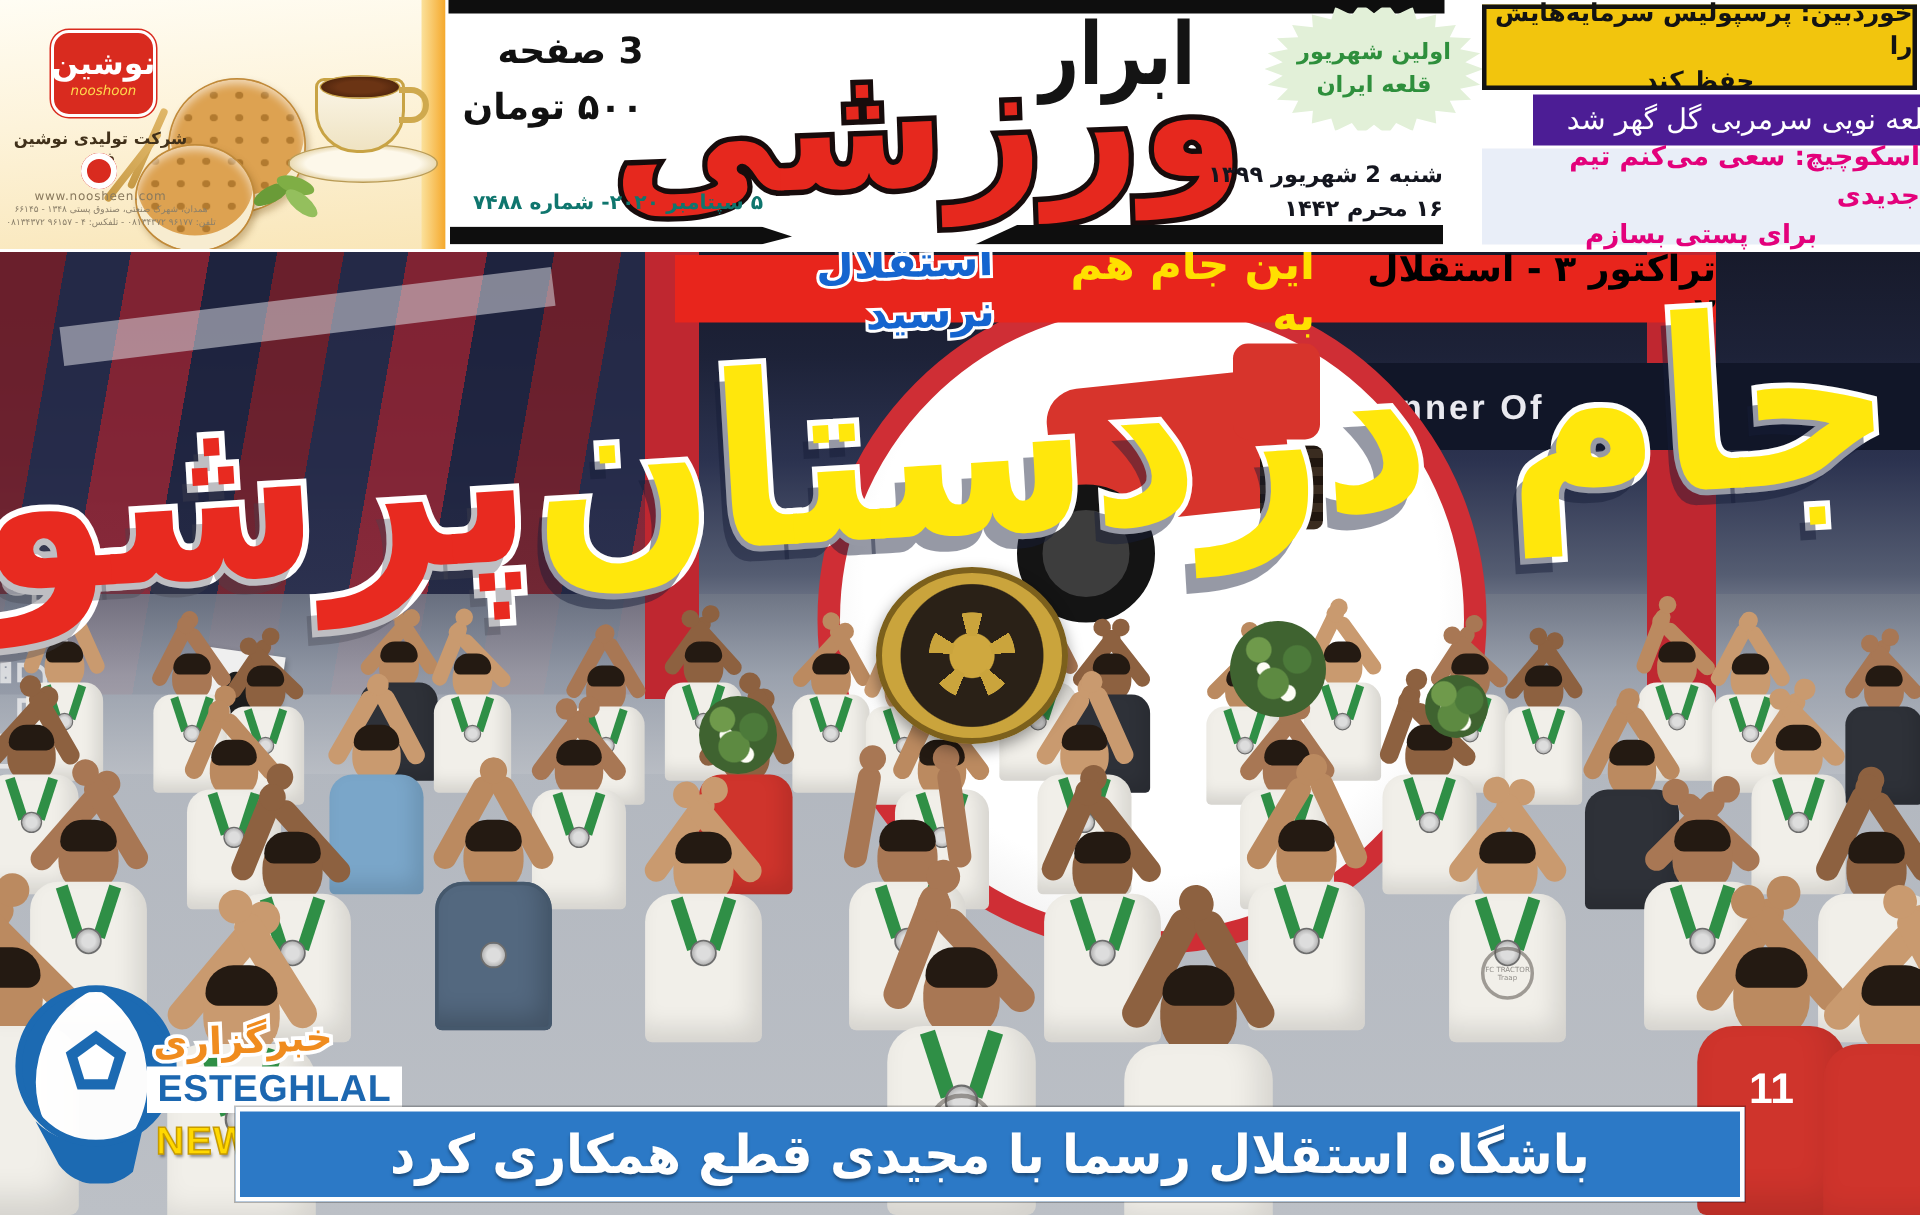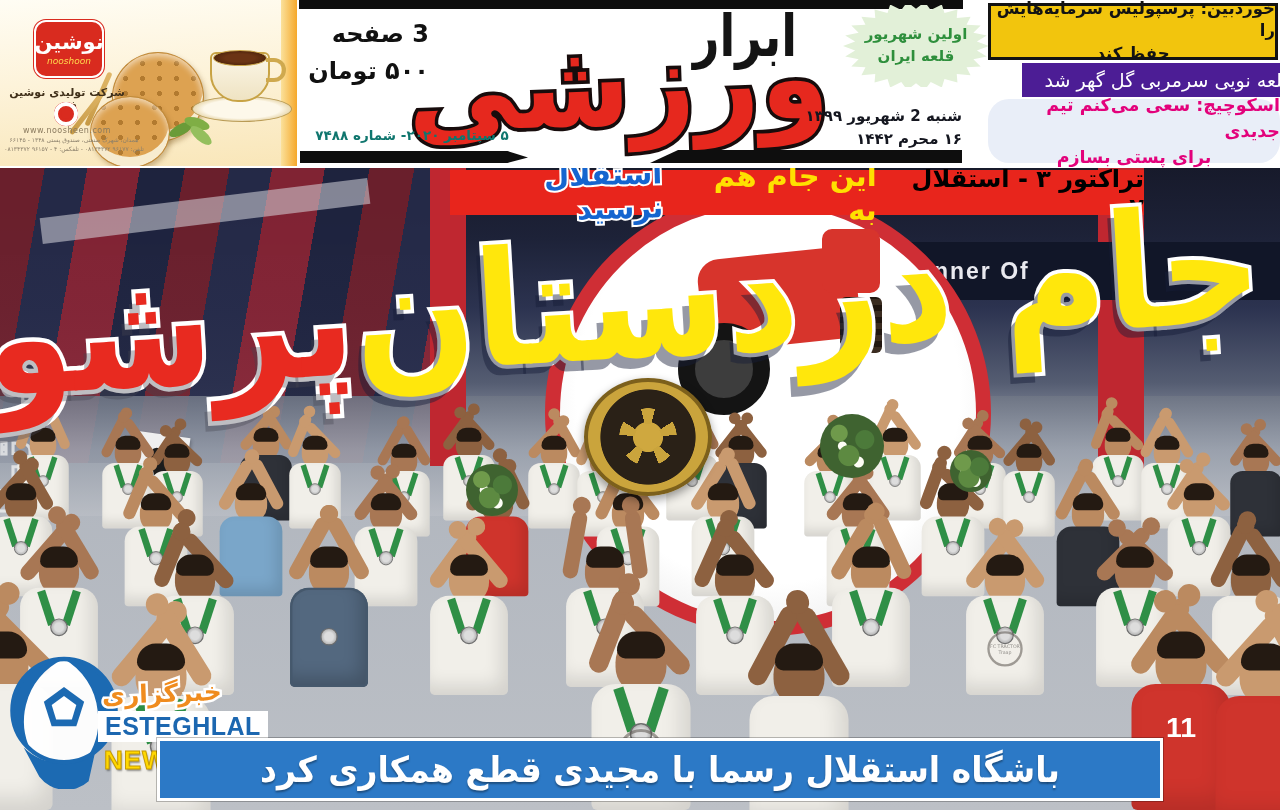--- a/index.html
+++ b/index.html
@@ -82,21 +82,21 @@
   
   .box-yellow { position:absolute; left:988px; top:3px; width:290px; height:57px;
         background:#f2c50d; border:3px solid #131313; display:flex; flex-direction:column;
         align-items:center; justify-content:center; direction:rtl;
         font-size:16.5px; font-weight:bold; color:#131313; line-height:1.35; }
   .box-blue { position:absolute; left:1022px; top:63px; width:292px; height:34px; background:#4c1d95;
         display:flex; align-items:center; justify-content:center; direction:rtl;
         color:#fff; font-weight:normal; font-size:19px; }
   .box-light { position:absolute; left:988px; top:99px; width:292px; height:64px; background:#e9eef8;
         display:flex; flex-direction:column; align-items:center; justify-content:center; direction:rtl;
-        color:#e3017b; font-weight:bold; font-size:17.5px; line-height:1.5;border-radius:21px; }
+        color:#e3017b; font-weight:bold; font-size:17.5px; line-height:1.5; }
 
   
   #photo { position:absolute; left:0; top:168px; width:1280px; height:642px; overflow:hidden;
         background:linear-gradient(180deg,#171a2b 0px,#1d2238 70px,#2c3350 140px,#555d72 215px,#8d93a2 260px,#b2b7bf 330px,#bcc0c6 642px); }
   .tifo { position:absolute; left:0; top:0; width:448px; height:295px; opacity:.9;
         background:repeating-linear-gradient(100deg,#73202c 0 44px,#262b4a 44px 86px,#8c2434 86px 138px,#1f2440 138px 182px); }
   .tifo:after { content:""; position:absolute; left:40px; top:30px; width:330px; height:26px;
         background:rgba(235,235,240,.55); transform:rotate(-7deg); }
   .stand { position:absolute; left:0; top:228px; width:100%; height:120px;
         background:linear-gradient(#6f7685,#9aa1ad 45%,#b9bdc4); opacity:.9; }

